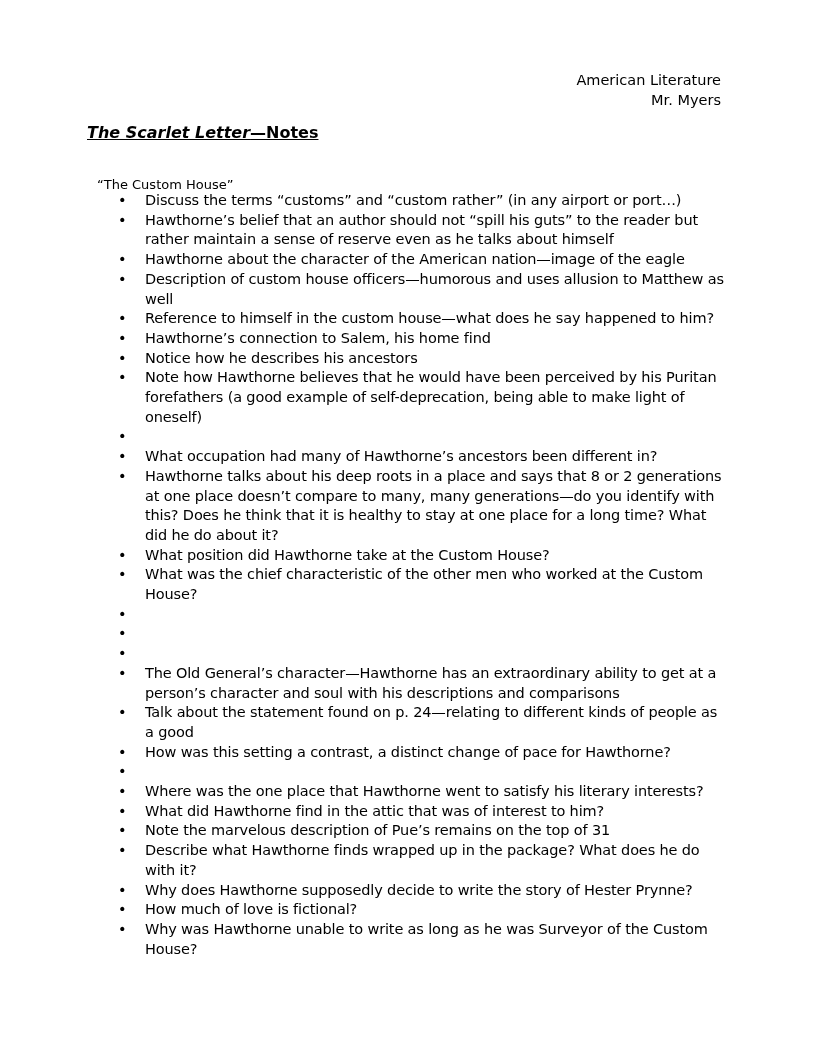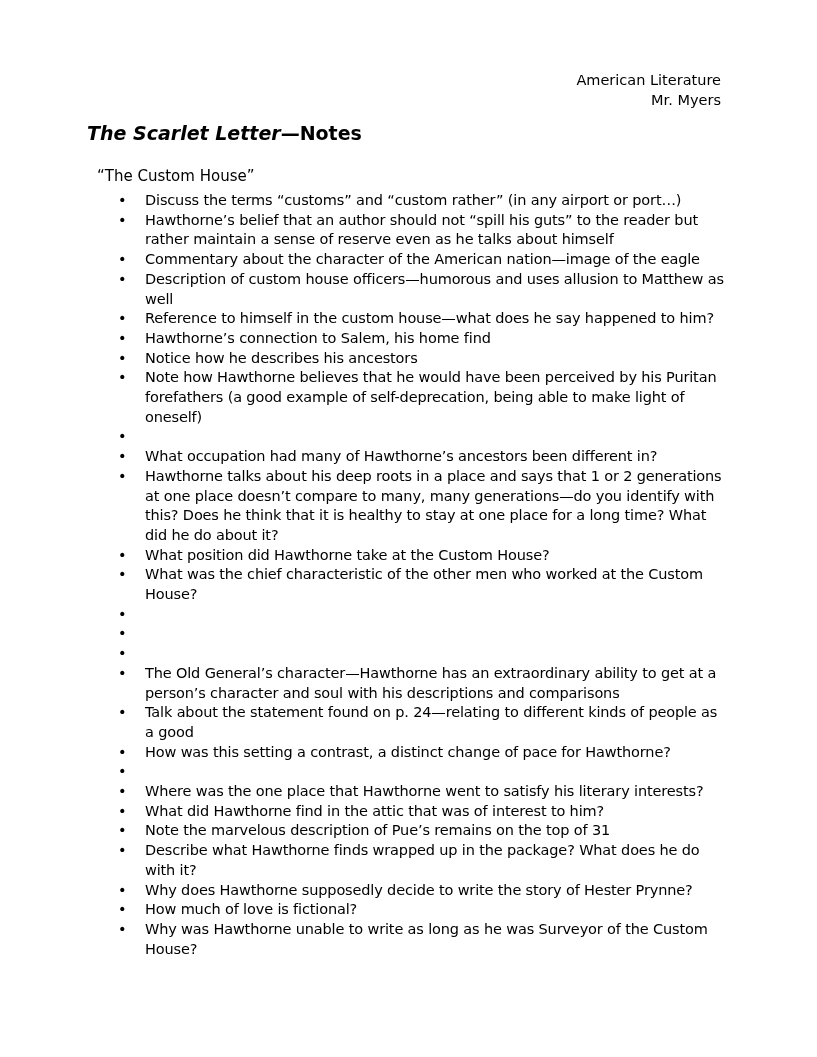--- a/index.html
+++ b/index.html
@@ -7,26 +7,26 @@
     width: 817px; height: 1057px; position: relative; overflow: hidden;
     font-family: "DejaVu Sans", sans-serif; color: #000;
   }
   .page { position: absolute; left: 0; top: 0; width: 817px; height: 1057px; }
   .header-right {
     position: absolute; right: 96px; top: 71px; text-align: right;
     font-size: 14.5px; line-height: 19.7px;
   }
   .doc-title {
     position: absolute; left: 87px; top: 123px;
-    font-size: 19px; font-weight: bold; line-height: 20px;
+    font-size: 16px; font-weight: bold; line-height: 20px; text-decoration: underline;
   }
   .doc-title em { font-style: italic; }
   .section-heading {
-    position: absolute; left: 97px; top: 167px;
-    font-size: 15px; line-height: 19.7px;
+    position: absolute; left: 97px; top: 175px;
+    font-size: 13px; line-height: 19.7px;
   }
   .notes-list {
     position: absolute; left: 118px; top: 191px; width: 610px;
     margin: 0; padding: 0; list-style: none;
     font-size: 14.5px; line-height: 19.7px;
   }
   .notes-list li {
     position: relative; padding-left: 27px; min-height: 19.7px;
     letter-spacing: -0.15px;
   }
@@ -43,29 +43,29 @@
     <div>Mr. Myers</div>
   </div>
 
   <div class="doc-title"><em>The Scarlet Letter</em><span>—Notes</span></div>
 
   <div class="section-heading">“The Custom House”</div>
 
   <ul class="notes-list" id="notes-list">
       <li><span class="bullet">•</span><span>Discuss the terms “customs” and “custom rather”  (in any airport or port…)</span></li>
       <li><span class="bullet">•</span><span>Hawthorne’s belief that an author should not “spill his guts” to the reader but rather maintain a sense of reserve even as he talks about himself</span></li>
-      <li><span class="bullet">•</span><span>Commentary about the character of the American nation—image of the eagle</span></li>
+      <li><span class="bullet">•</span><span>Hawthorne about the character of the American nation—image of the eagle</span></li>
       <li><span class="bullet">•</span><span>Description of custom house officers—humorous and uses allusion to Matthew as well</span></li>
       <li><span class="bullet">•</span><span>Reference to himself in the custom house—what does he say happened to him?</span></li>
       <li><span class="bullet">•</span><span>Hawthorne’s connection to Salem, his home find</span></li>
       <li><span class="bullet">•</span><span>Notice how he describes his ancestors</span></li>
       <li><span class="bullet">•</span><span>Note how Hawthorne believes that he would have been perceived by his Puritan forefathers  (a good example of self-deprecation, being able to make light of oneself)</span></li>
       <li><span class="bullet">•</span><span></span></li>
       <li><span class="bullet">•</span><span>What occupation had many of Hawthorne’s ancestors been different in?</span></li>
-      <li><span class="bullet">•</span><span>Hawthorne talks about his deep roots in a place and says that 1 or 2 generations at one place doesn’t compare to many, many generations—do you identify with this?  Does he think that it is healthy to stay at one place for a long time?  What did he do about it?</span></li>
+      <li><span class="bullet">•</span><span>Hawthorne talks about his deep roots in a place and says that 8 or 2 generations at one place doesn’t compare to many, many generations—do you identify with this?  Does he think that it is healthy to stay at one place for a long time?  What did he do about it?</span></li>
       <li><span class="bullet">•</span><span>What position did Hawthorne take at the Custom House?</span></li>
       <li><span class="bullet">•</span><span> What was the chief characteristic of the other men who worked at the Custom House?</span></li>
       <li><span class="bullet">•</span></li>
       <li><span class="bullet">•</span></li>
       <li><span class="bullet">•</span></li>
       <li><span class="bullet">•</span><span>The Old General’s character—Hawthorne has an extraordinary ability to get at a person’s character and soul with his descriptions and comparisons</span></li>
       <li><span class="bullet">•</span><span>Talk about the statement found on p. 24—relating to different kinds of people as a good</span></li>
       <li><span class="bullet">•</span><span>How was this setting a contrast, a distinct change of pace for Hawthorne?</span></li>
       <li><span class="bullet">•</span><span></span></li>
       <li><span class="bullet">•</span><span>Where was the one place that Hawthorne went to satisfy his literary interests?</span></li>

